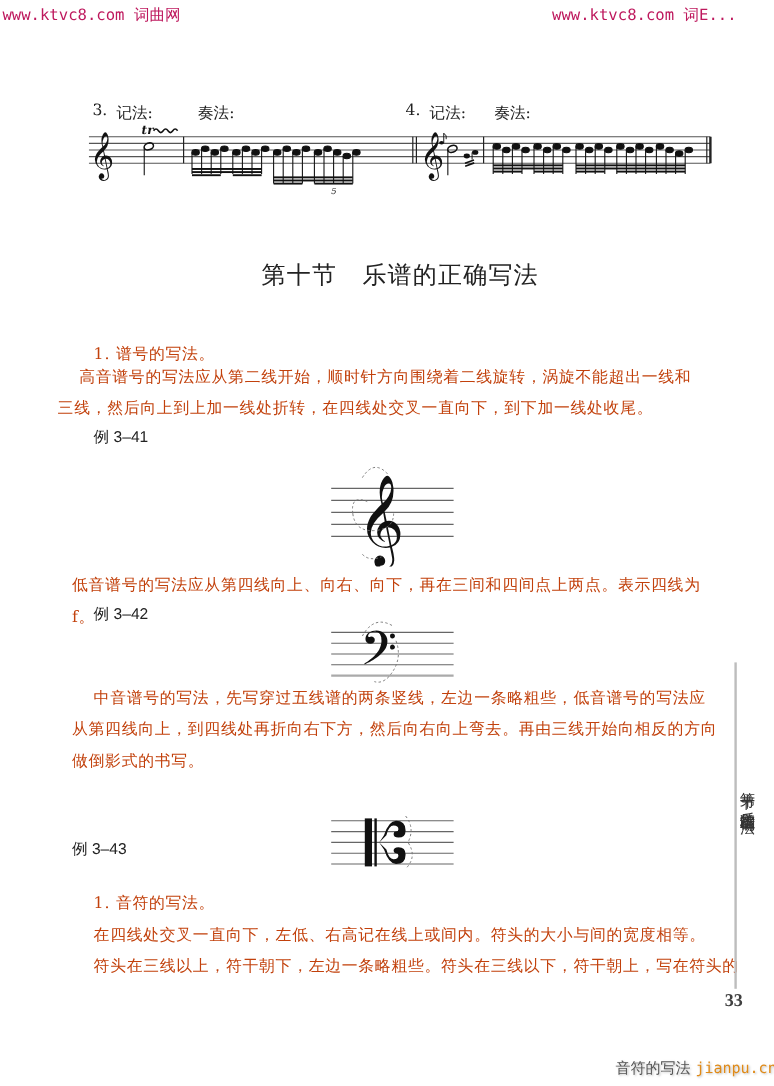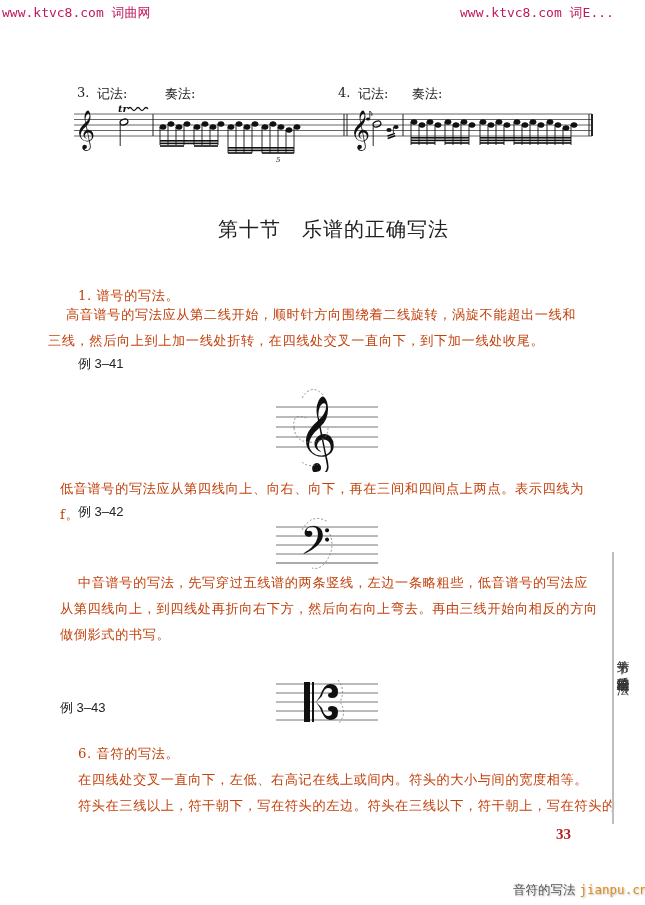--- a/index.html
+++ b/index.html
@@ -15,21 +15,21 @@
   }
   .ex-label { font-size: 13px; color: #222; white-space: nowrap; }
   .section-title { font-size: 20px; letter-spacing: 1px; color: #222; white-space: nowrap; }
   .para { font-size: 13.2px; line-height: 26px; color: #c2410c; letter-spacing: 0.6px; }
   .ex-num { font-family: "Liberation Sans", "DejaVu Sans", sans-serif; font-size: 13px; color: #222; }
   .side-rule { background: #bdbdbd; }
   .side-text {
     font-size: 12.5px; color: #333; writing-mode: vertical-rl; letter-spacing: 1px;
     line-height: 14px;
   }
-  .page-num { font-family: "Liberation Serif", serif; font-weight: bold; font-size: 15px; color: #b91c1c; }
+  .page-num { font-family: "Liberation Serif", serif; font-weight: bold; font-size: 15px; color: #404040; margin-left: 48px; }
   .site-stamp {
     font-family: "DejaVu Sans", sans-serif; font-size: 12.5px; color: #555;
     text-shadow: 1px 1px 2px #bbb; white-space: nowrap;
   }
   .site-stamp .en { color: #e08a17; font-family: "DejaVu Sans Mono", monospace; }
   svg { display: block; }
 </style>
 </head>
 <body>
 
@@ -253,23 +253,23 @@
       <rect x="40" y="6" width="2" height="40"></rect>
       <path d="M44 26 l4 -6 q4 -12 10 -12 q8 0 8 8 q0 6 -6 6 q-4 0 -4 -3 q0 -2 2 -2 q2 0 2 -2 q0 -3 -4 -3 q-4 0 -6 8 z"></path>
       <path d="M44 26 l4 6 q4 12 10 12 q8 0 8 -8 q0 -6 -6 -6 q-4 0 -4 3 q0 2 2 2 q2 0 2 2 q0 3 -4 3 q-4 0 -6 -8 z"></path>
     </g>
     <g stroke="#777" stroke-width="0.8" stroke-dasharray="2,2" fill="none">
       <path d="M66 4 q8 10 2 22 q8 12 -2 22"></path>
     </g>
   </svg>
 </div>
 
-<div class="abs para" style="left:78px; top:741px;">6. 音符的写法。</div>
+<div class="abs para" style="left:78px; top:741px;">1. 音符的写法。</div>
 <div class="abs para" style="left:78px; top:767px; width:520px;">在四线处交叉一直向下，左低、右高记在线上或间内。符头的大小与间的宽度相等。</div>
-<div class="abs para" style="left:78px; top:793px; width:520px; white-space:nowrap;">符头在三线以上，符干朝下，写在符头的左边。符头在三线以下，符干朝上，写在符头的</div>
+<div class="abs para" style="left:78px; top:793px; width:520px; white-space:nowrap;">符头在三线以上，符干朝下，左边一条略粗些。符头在三线以下，符干朝上，写在符头的</div>
 
 <div class="abs side-rule" style="left:612px; top:552px; width:1.5px; height:272px;"></div>
 <div class="abs side-text" style="left:616px; top:650px;">第十节　乐谱的正确写法</div>
 
 <div class="abs page-num" style="left:556px; top:826px;">33</div>
 
 <div class="abs site-stamp" style="left:513px; top:882px;">
   <span>音符的写法</span>
   <span class="en">jianpu.cn</span>
 </div>

